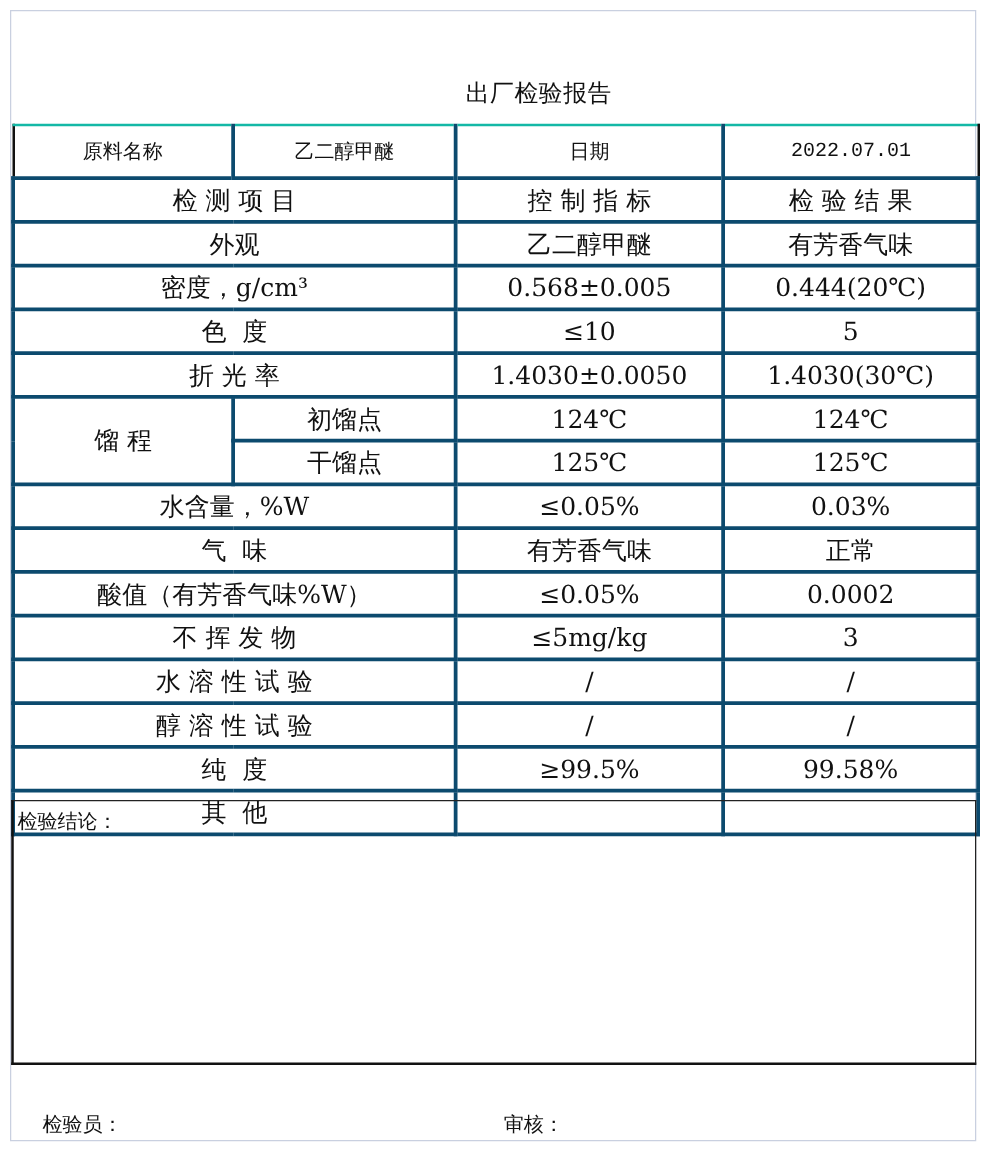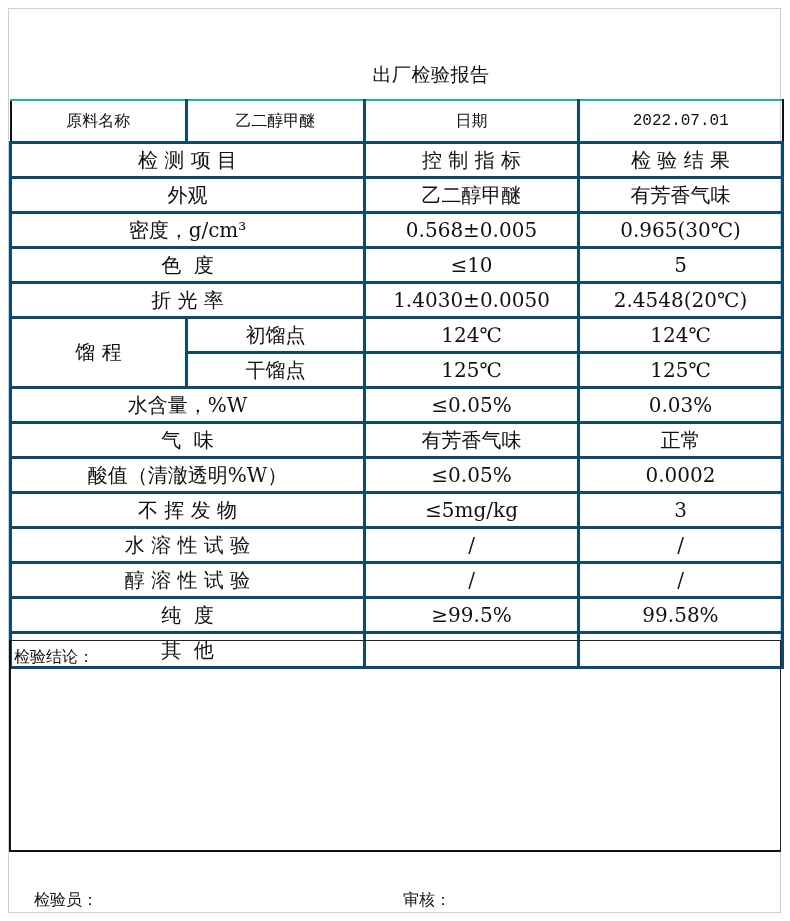--- a/index.html
+++ b/index.html
@@ -50,31 +50,31 @@
     <td>检 验 结 果</td>
   </tr>
   <tr>
     <td colspan="2">外观</td>
     <td>乙二醇甲醚</td>
     <td>有芳香气味</td>
   </tr>
   <tr>
     <td colspan="2">密度，g/cm³</td>
     <td>0.568±0.005</td>
-    <td>0.965(30℃)</td>
+    <td>0.444(20℃)</td>
   </tr>
   <tr>
     <td colspan="2" style="white-space:pre">色  度</td>
     <td>≤10</td>
     <td>5</td>
   </tr>
   <tr>
     <td colspan="2">折 光 率</td>
     <td>1.4030±0.0050</td>
-    <td>2.4548(20℃)</td>
+    <td>1.4030(30℃)</td>
   </tr>
   <tr>
     <td rowspan="2">馏 程</td>
     <td>初馏点</td>
     <td>124℃</td>
     <td>124℃</td>
   </tr>
   <tr>
     <td>干馏点</td>
     <td>125℃</td>
@@ -84,21 +84,21 @@
     <td colspan="2">水含量，%W</td>
     <td>≤0.05%</td>
     <td>0.03%</td>
   </tr>
   <tr>
     <td colspan="2" style="white-space:pre">气  味</td>
     <td>有芳香气味</td>
     <td>正常</td>
   </tr>
   <tr>
-    <td colspan="2">酸值（清澈透明%W）</td>
+    <td colspan="2">酸值（有芳香气味%W）</td>
     <td>≤0.05%</td>
     <td>0.0002</td>
   </tr>
   <tr>
     <td colspan="2">不 挥 发 物</td>
     <td>≤5mg/kg</td>
     <td>3</td>
   </tr>
   <tr>
     <td colspan="2">水 溶 性 试 验</td>

